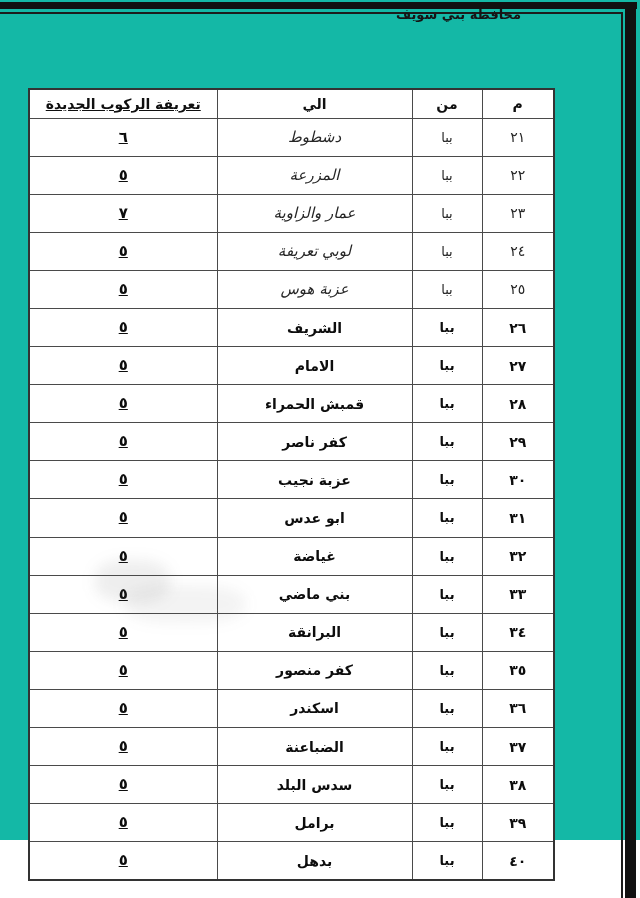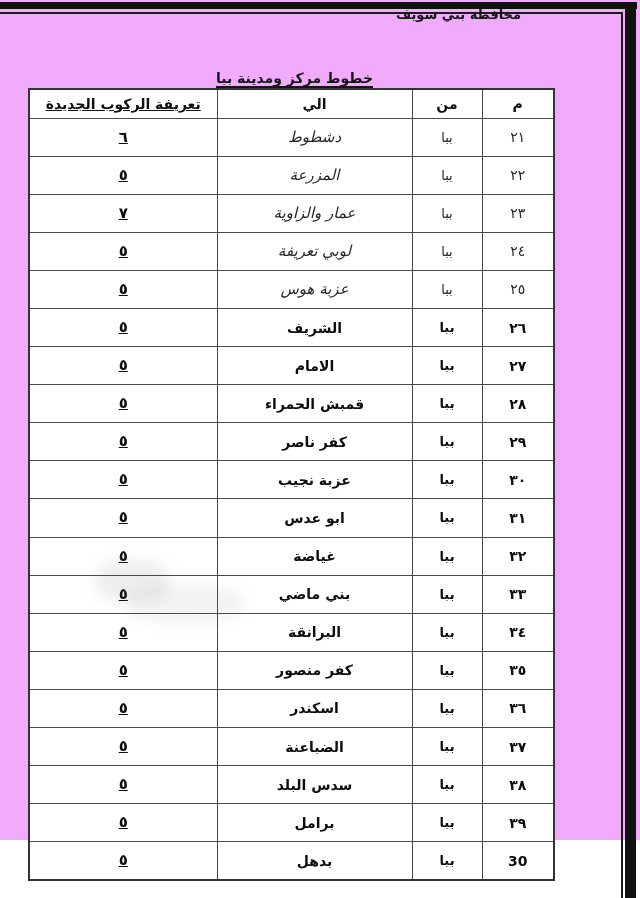--- a/index.html
+++ b/index.html
@@ -6,21 +6,21 @@
   html, body { margin: 0; padding: 0; }
   body {
     width: 640px; height: 898px;
     background: #ffffff;
     font-family: "DejaVu Sans", sans-serif;
     overflow: hidden;
   }
   .page {
     position: relative;
     width: 640px; height: 840px;
-    background: #f0abfc;
+    background: #14b8a6;
     direction: rtl;
     color: #111;
   }
   
   .frame-top-thick   { position:absolute; top:2px;  left:0; width:637px; height:7px;  background:#111; }
   .frame-top-thin    { position:absolute; top:12px; left:0; width:623px; height:2px;  background:#1c1c1c; }
   .frame-right-thick { position:absolute; top:2px;  left:auto; right:4px;  width:11px; height:896px; background:#111; }
   .frame-right-thin  { position:absolute; top:12px; right:17px; width:2px; height:886px; background:#1c1c1c; }
 
   .hdr { position:absolute; white-space:nowrap; font-weight:bold; color:#151515; }
@@ -77,21 +77,20 @@
 <body>
 
 <div class="page">
 
   <div class="frame-top-thick"></div>
   <div class="frame-top-thin"></div>
   <div class="frame-right-thick"></div>
   <div class="frame-right-thin"></div>
 
   <div class="hdr hdr-org">محافظة بني سويف</div>
-  <div class="hdr hdr-subtitle">خطوط مركز ومدينة ببا</div>
 
   <div class="fare-table-wrap">
     <table class="fare">
       <colgroup>
         <col class="col-num">
           <col class="col-from">
           <col class="col-to">
           <col class="col-fare">
       </colgroup>
       <thead>
@@ -211,21 +210,21 @@
             <td class="col-to">سدس البلد</td>
             <td class="col-fare">٥</td>
           </tr>
           <tr class="bold-row">
             <td class="col-num">٣٩</td>
             <td class="col-from">ببا</td>
             <td class="col-to">برامل</td>
             <td class="col-fare">٥</td>
           </tr>
           <tr class="bold-row">
-            <td class="col-num">30</td>
+            <td class="col-num">٤٠</td>
             <td class="col-from">ببا</td>
             <td class="col-to">بدهل</td>
             <td class="col-fare">٥</td>
           </tr>
         </tbody>
     </table>
   </div>
 
   <div class="smudge smudge-1"></div>
   <div class="smudge smudge-2"></div>

